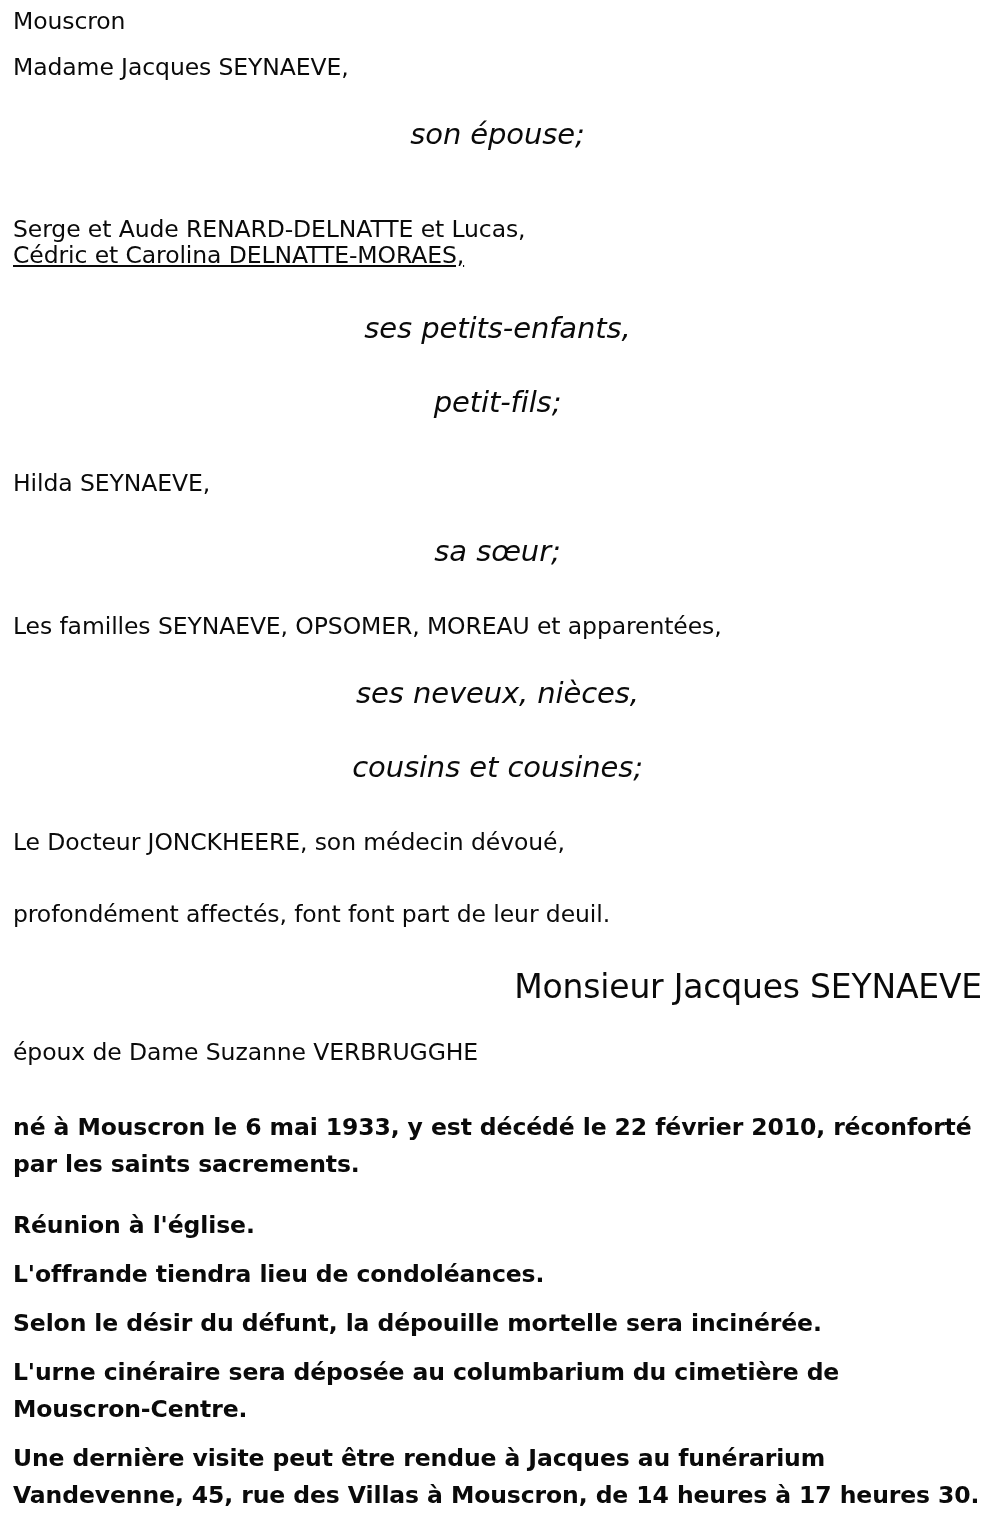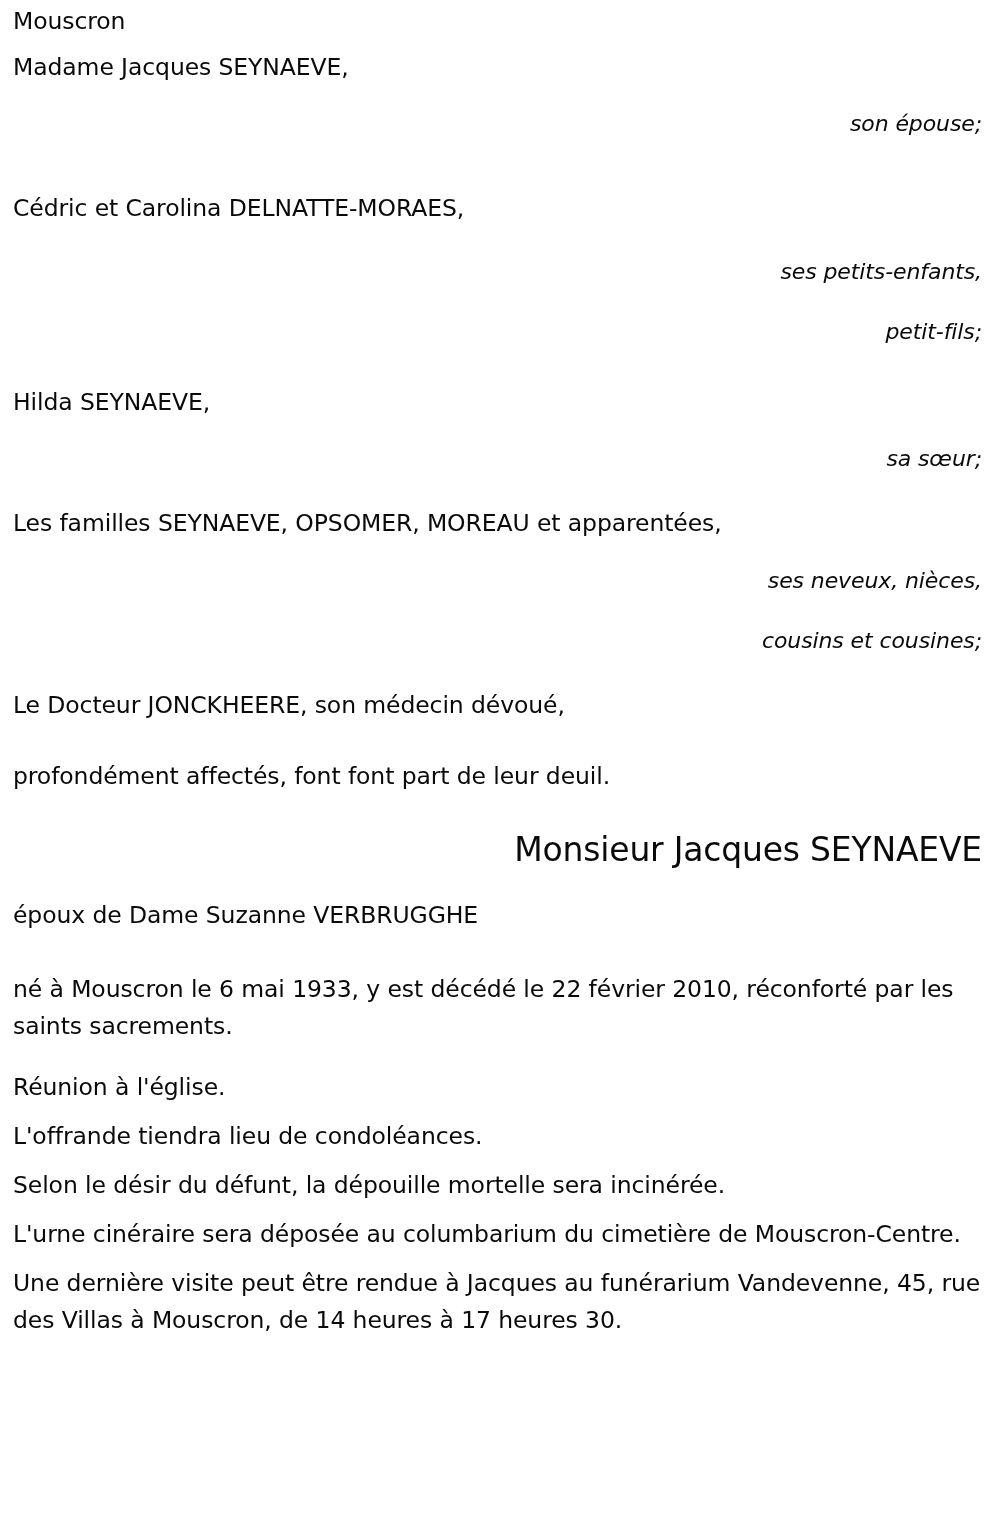--- a/index.html
+++ b/index.html
@@ -38,23 +38,23 @@
     position: relative;
   }
   .names {
     text-align: left;
   }
   .names .line + .line {
     margin-top: 2px;
     text-decoration: underline;
   }
   .relation {
-    text-align: right;
+    text-align: center;
     font-style: italic;
-    font-size: 22px;
+    font-size: 29px;
     line-height: 1.0;
     letter-spacing: -0.1px;
     white-space: pre-line;
   }
   .relation .rline + .rline {
     margin-top: 16px;
   }
 
   
   .gap-12 { height: 12px; }
@@ -71,20 +71,21 @@
     font-weight: normal;
     line-height: 1.0;
     letter-spacing: -0.2px;
     text-align: right;
   }
 
   .para {
     font-size: 23.5px;
     line-height: 37px;
     letter-spacing: -0.1px;
+    font-weight: bold;
   }
 
   .spacer-top { height: 10px; }
 </style>
 </head>
 <body>
 
 <div class="page">
 
   <div class="spacer-top"></div>
@@ -103,20 +104,21 @@
     </div>
   </div>
 
   <div class="gap-20"></div>
 
 
   <div class="gap-20"></div>
 
   <div class="entry">
     <div class="names">
+      <div class="line">Serge et Aude RENARD-DELNATTE et Lucas,</div>
       <div class="line">Cédric et Carolina DELNATTE-MORAES,</div>
     </div>
     <div class="gap-18"></div>
     <div class="relation">
       <div class="rline">ses petits-enfants,</div>
       <div class="rline">petit-fils;</div>
     </div>
   </div>
 
   <div class="gap-26"></div>

